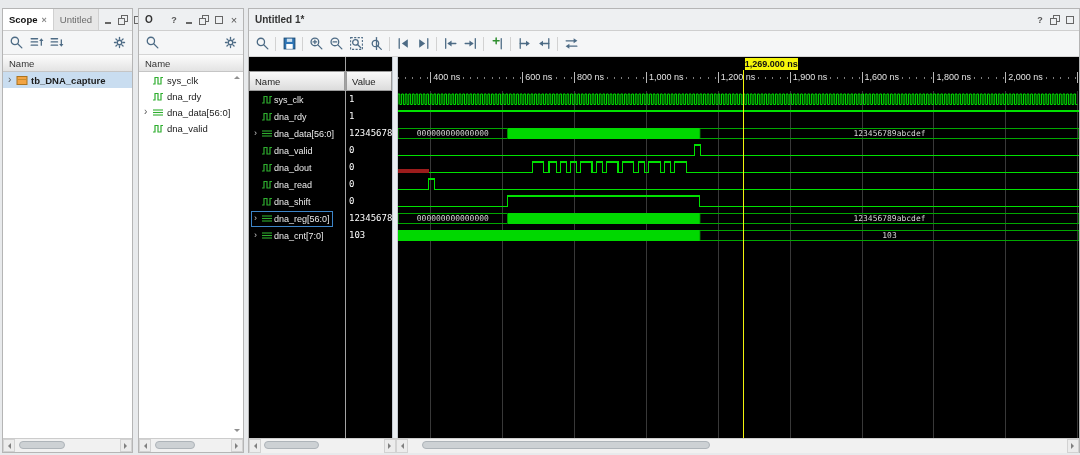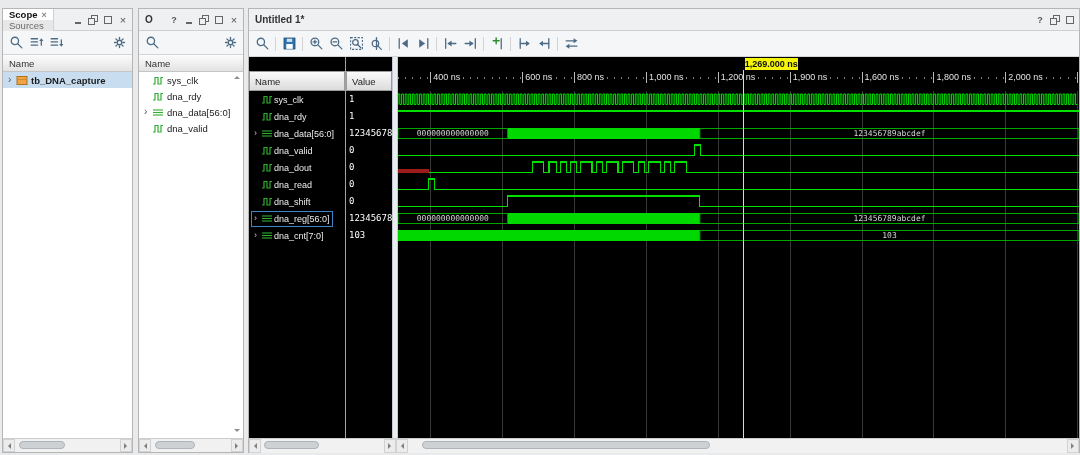--- a/index.html
+++ b/index.html
@@ -1,20 +1,20 @@
 <!DOCTYPE html>
 <html><head>
 <meta charset="utf-8">
 <style>
   html,body{margin:0;padding:0;background:#e8eaec;font-family:"Liberation Sans",sans-serif;}
   .page{position:relative;width:1080px;height:455px;background:#e8eaec;overflow:hidden;}
   .panel{position:absolute;top:8px;height:445px;background:#ffffff;border:1px solid #b5b5b5;display:flex;flex-direction:column;box-sizing:border-box;}
   
   .titlebar{height:21px;display:flex;align-items:stretch;background:#eef0f2;border-bottom:1px solid #cfcfcf;flex:none;}
-  .tabs{display:flex;align-items:stretch;flex-direction:column;}
+  .tabs{display:flex;align-items:stretch;}
   .tab{display:flex;align-items:center;padding:0 6px;font-size:9.5px;color:#6b6b6b;background:#e7e7e7;border-right:1px solid #d0d0d0;cursor:default;}
   .tab.active{background:#ffffff;color:#111;font-weight:bold;}
   .tabx{margin-left:4px;color:#888;font-size:9px;}
   .ptitle{display:flex;align-items:center;padding:0 6px;font-size:10px;font-weight:bold;color:#333;}
   .winbtns{margin-left:auto;display:flex;align-items:center;padding-right:3px;}
   .wb{width:12px;height:12px;margin-left:3px;position:relative;display:inline-flex;align-items:center;justify-content:center;font-size:10px;color:#555;}
   .wb.help{font-size:9px;font-weight:bold;}
   .wb.minimize::after{content:"";width:6px;border-bottom:2px solid #666;margin-top:6px;}
   .wb.maximize::after{content:"";width:6px;height:6px;border:1px solid #666;}
   .wb.float::before{content:"";position:absolute;left:4px;top:1px;width:5px;height:5px;border:1px solid #666;}
@@ -85,21 +85,21 @@
 <div class="page">
 
   <div class="panel" id="scope-panel" style="left:2px;width:131px;">
     <div class="titlebar">
       <div class="tabs" id="scope-tabs">
           <div class="tab active">
             <span class="tab-label">Scope</span>
             <span class="tabx">×</span>
           </div>
           <div class="tab">
-            <span class="tab-label">Sources</span>
+            <span class="tab-label">Untitled</span>
           </div>
         </div>
       <div class="winbtns" id="scope-winbtns">
           <span class="wb minimize"></span>
           <span class="wb float"></span>
           <span class="wb maximize"></span>
           <span class="wb close">×</span>
         </div>
     </div>
     <div class="toolbar" id="scope-toolbar">

